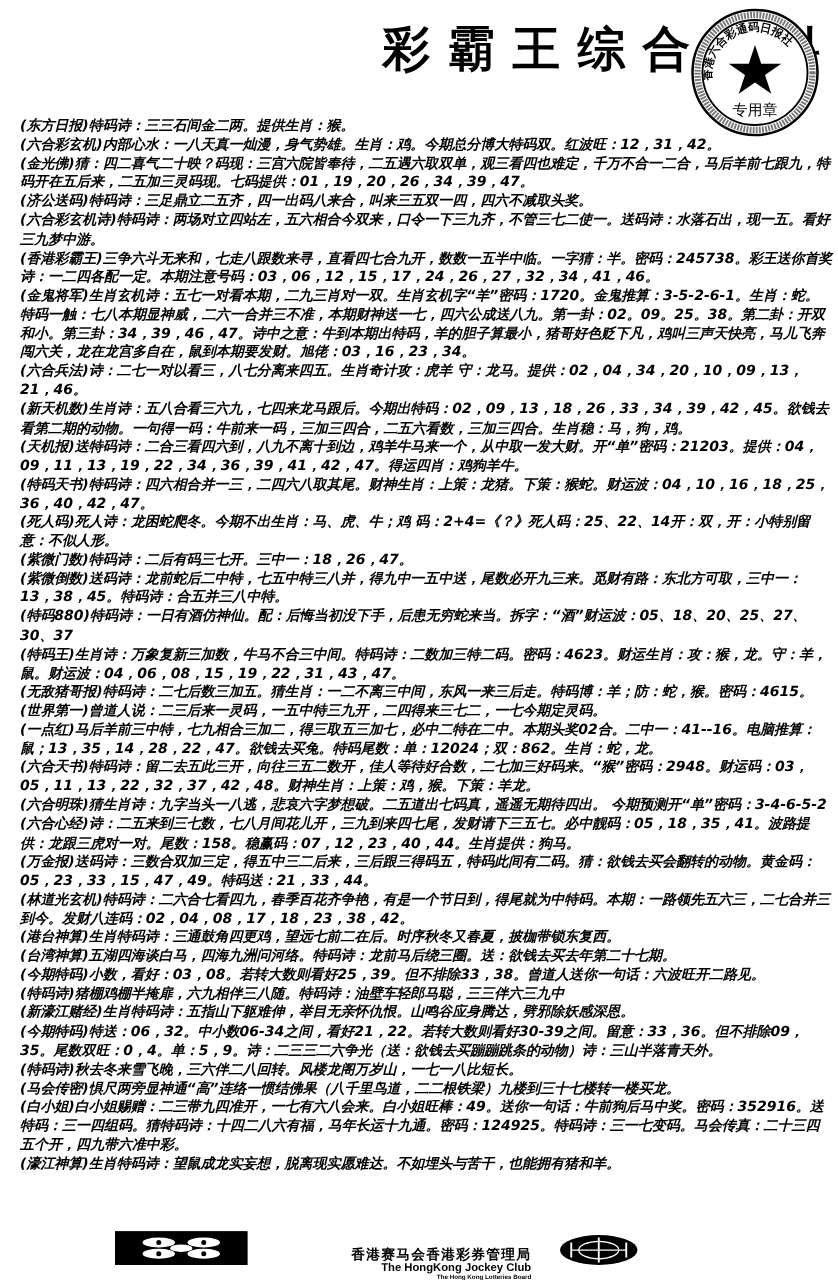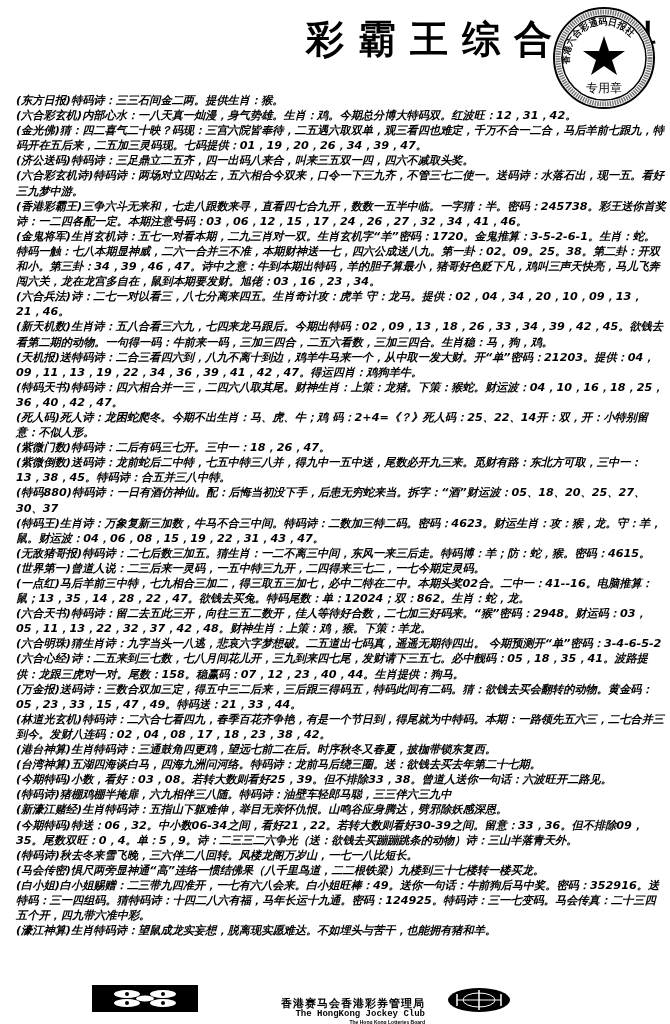--- a/index.html
+++ b/index.html
@@ -10,21 +10,21 @@
            font-weight:bold; letter-spacing:14px; }
   .stamp { position:absolute; left:552px; top:6px; width:104px; height:104px; }
   .body-text { position:absolute; left:16px; top:93px; width:650px;
                font-size:11.2px; line-height:15.1px; font-weight:bold; }
   .para { margin:0; padding:0; white-space:normal;font-style:italic; }
   .para .tag { }
   .footer { position:absolute; left:0; top:985px; width:670px; height:35px; }
   .logo-left { position:absolute; left:92px; top:0; width:106px; height:27px; background:#000; }
   .footer-text { position:absolute; left:210px; top:0; width:215px; text-align:right;margin-top:12px; }
   .footer-cn { font-family:"DejaVu Serif",serif; font-size:11px; font-weight:bold; line-height:13px; letter-spacing:1px; }
-  .footer-en { font-family:Liberation Mono, monospace; font-size:9px; font-weight:bold; line-height:9px; }
+  .footer-en { font-family:Liberation Sans, sans-serif; font-size:9px; font-weight:bold; line-height:9px; }
   .footer-en2 { font-family:"Liberation Sans",sans-serif; font-size:5px; font-weight:bold; line-height:6px; }
   .logo-right { position:absolute; left:447px; top:2px; width:64px; height:26px; }
 </style>
 </head>
 <body>
 
 <div class="title">彩霸王综合资料</div>
 
 <div class="stamp">
   <svg width="104" height="104" viewBox="0 0 104 104">

